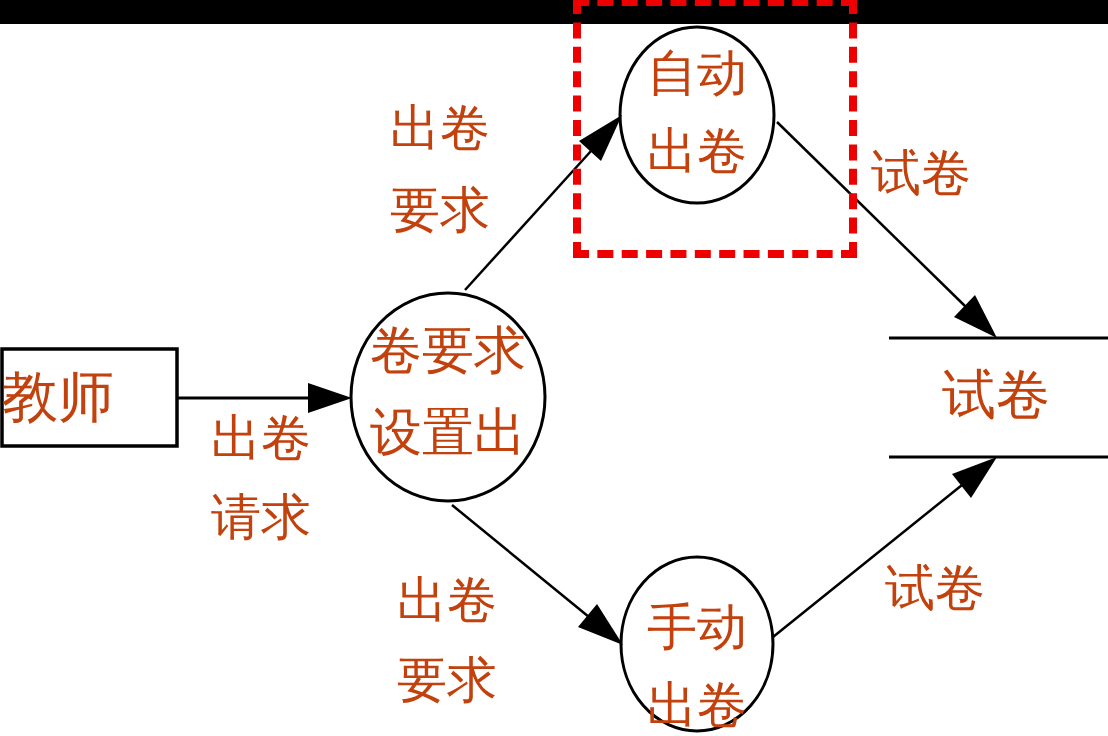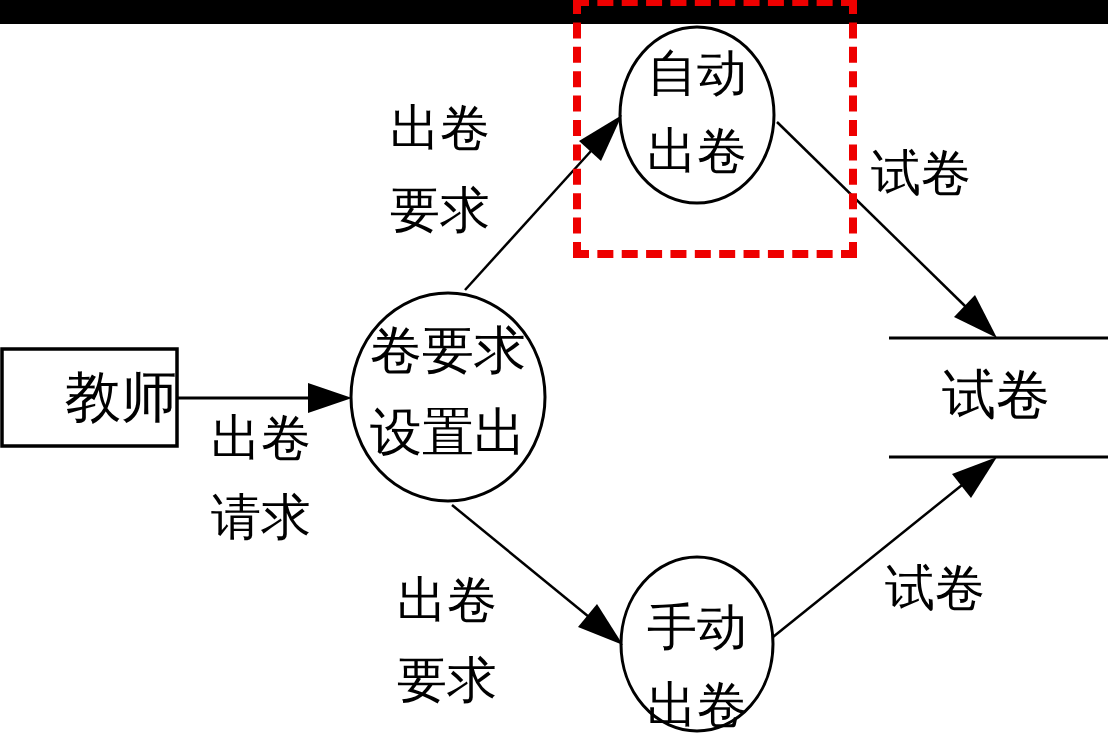--- a/index.html
+++ b/index.html
@@ -29,29 +29,29 @@
     left: 573px; top: -2px;
     width: 284px; height: 260px;
     border: 8px dashed #ee0000;
     box-sizing: border-box;
     background: transparent;
     z-index: 4;
   }
   .txt {
     position: absolute;
     text-align: center;
-    color: #000000;
+    color: #c2410c;
     z-index: 5;
     white-space: nowrap;
   }
   .txt div { white-space: nowrap; }
   .entity-label {
     left: 2px; top: 349px; width: 175px; height: 97px;
     font-size: 56px;
-    display: flex; align-items: center; justify-content: flex-end;
+    display: flex; align-items: center; justify-content: flex-start;
   }
   .proc-set    { left: 351px; top: 310px; width: 194px; font-size: 52px; line-height: 82px; }
   .proc-auto   { left: 617px; top: 34px;  width: 160px; font-size: 50px; line-height: 78px; }
   .proc-manual { left: 617px; top: 588px; width: 160px; font-size: 50px; line-height: 78px; }
   .store-label { left: 896px; top: 362px; width: 200px; height: 66px; font-size: 54px; line-height: 66px; }
   .flow-request   { left: 161px; top: 399px; width: 200px; font-size: 50px; line-height: 79px; }
   .flow-req-auto  { left: 340px; top: 87px;  width: 200px; font-size: 50px; line-height: 82px; }
   .flow-req-man   { left: 347px; top: 560px; width: 200px; font-size: 50px; line-height: 80px; }
   .flow-paper-auto{ left: 821px; top: 143px; width: 200px; height: 60px; font-size: 50px; line-height: 60px; }
   .flow-paper-man { left: 835px; top: 558px; width: 200px; height: 60px; font-size: 50px; line-height: 60px; }

